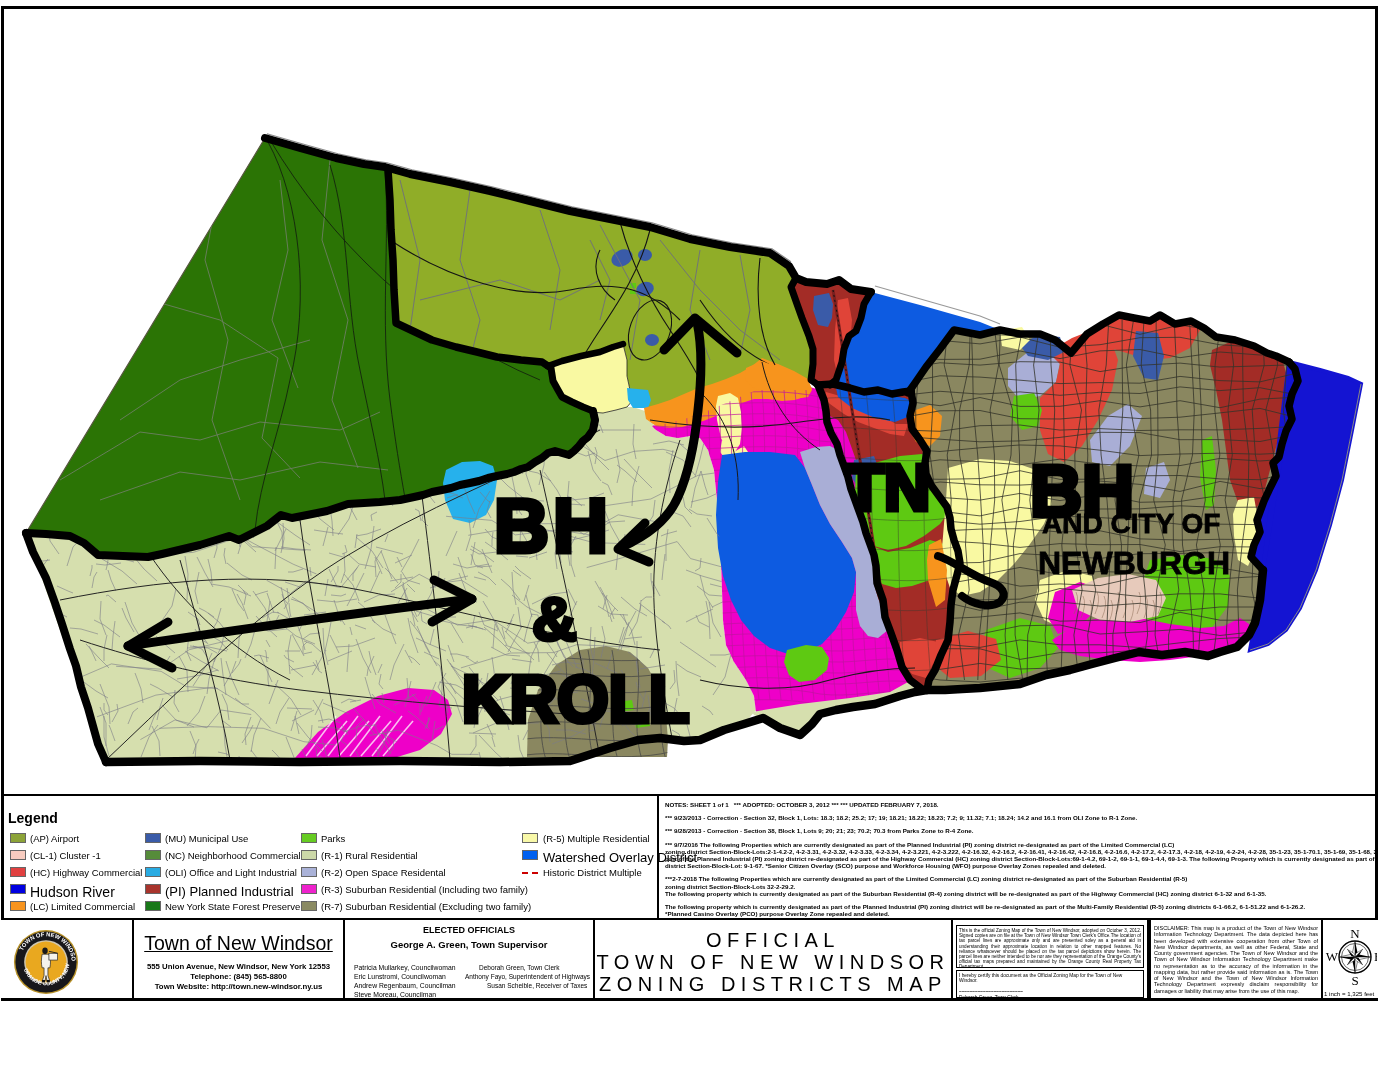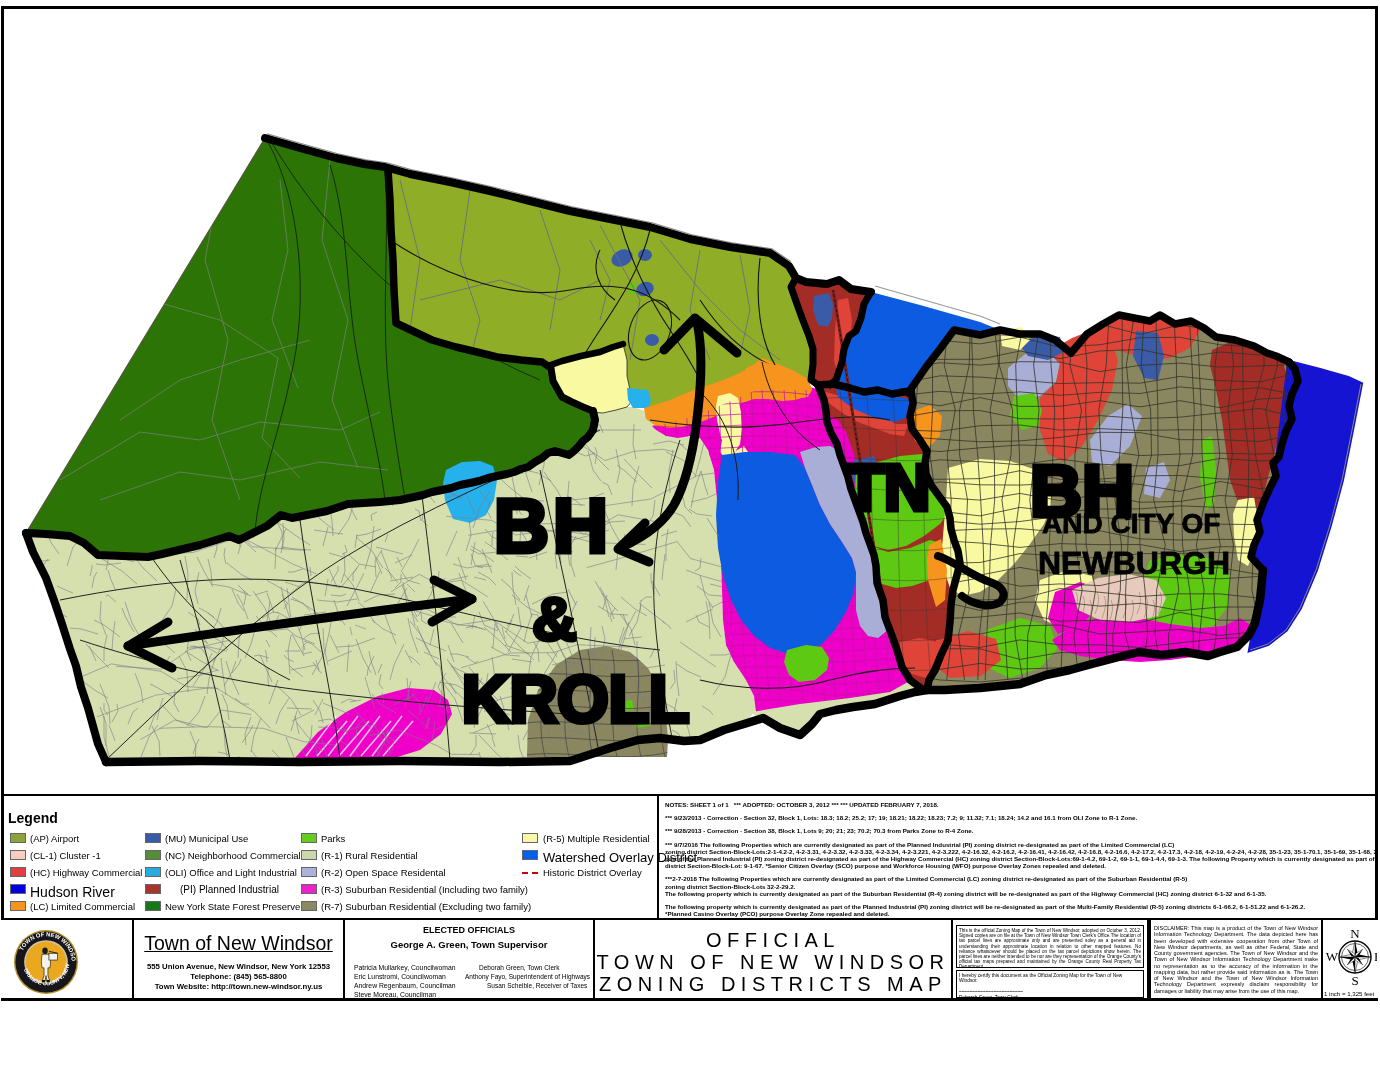--- a/index.html
+++ b/index.html
@@ -1154,39 +1154,39 @@
     <div class="abs" style="left:26px;top:88px;font-size:14px;white-space:nowrap;">Hudson River</div>
   <div class="abs" style="left:6px;top:105px;width:16px;height:10px;background:#f7941e;border:0.5px solid #666;"></div>
     <div class="abs" style="left:26px;top:105px;font-size:9.5px;white-space:nowrap;">(LC) Limited Commercial</div>
   <div class="abs" style="left:141px;top:37px;width:16px;height:10px;background:#3a5ba8;border:0.5px solid #666;"></div>
     <div class="abs" style="left:161px;top:37px;font-size:9.5px;white-space:nowrap;">(MU) Municipal Use</div>
   <div class="abs" style="left:141px;top:54px;width:16px;height:10px;background:#568c3a;border:0.5px solid #666;"></div>
     <div class="abs" style="left:161px;top:54px;font-size:9.5px;white-space:nowrap;">(NC) Neighborhood Commercial</div>
   <div class="abs" style="left:141px;top:71px;width:16px;height:10px;background:#29abe2;border:0.5px solid #666;"></div>
     <div class="abs" style="left:161px;top:71px;font-size:9.5px;white-space:nowrap;">(OLI) Office and Light Industrial</div>
   <div class="abs" style="left:141px;top:88px;width:16px;height:10px;background:#a8342c;border:0.5px solid #666;"></div>
-    <div class="abs" style="left:176px;top:88px;font-size:10px;white-space:nowrap;">(PI) Planned Industrial</div>
+    <div class="abs" style="left:161px;top:88px;font-size:13px;white-space:nowrap;">(PI) Planned Industrial</div>
   <div class="abs" style="left:141px;top:105px;width:16px;height:10px;background:#187818;border:0.5px solid #666;"></div>
     <div class="abs" style="left:161px;top:105px;font-size:9.5px;white-space:nowrap;">New York State Forest Preserve</div>
   <div class="abs" style="left:297px;top:37px;width:16px;height:10px;background:#66cc22;border:0.5px solid #666;"></div>
     <div class="abs" style="left:317px;top:37px;font-size:9.5px;white-space:nowrap;">Parks</div>
   <div class="abs" style="left:297px;top:54px;width:16px;height:10px;background:#ccd8a8;border:0.5px solid #666;"></div>
     <div class="abs" style="left:317px;top:54px;font-size:9.5px;white-space:nowrap;">(R-1) Rural Residential</div>
   <div class="abs" style="left:297px;top:71px;width:16px;height:10px;background:#aab2d8;border:0.5px solid #666;"></div>
     <div class="abs" style="left:317px;top:71px;font-size:9.5px;white-space:nowrap;">(R-2) Open Space Residental</div>
   <div class="abs" style="left:297px;top:88px;width:16px;height:10px;background:#ee22cc;border:0.5px solid #666;"></div>
     <div class="abs" style="left:317px;top:88px;font-size:9.5px;white-space:nowrap;">(R-3) Suburban Residential (Including two family)</div>
   <div class="abs" style="left:297px;top:105px;width:16px;height:10px;background:#8a8a62;border:0.5px solid #666;"></div>
     <div class="abs" style="left:317px;top:105px;font-size:9.5px;white-space:nowrap;">(R-7) Suburban Residential (Excluding two family)</div>
   <div class="abs" style="left:518px;top:37px;width:16px;height:10px;background:#f8f8a8;border:0.5px solid #666;"></div>
     <div class="abs" style="left:539px;top:37px;font-size:9.5px;white-space:nowrap;">(R-5) Multiple Residential</div>
   <div class="abs" style="left:518px;top:54px;width:16px;height:10px;background:#0060ef;border:0.5px solid #666;"></div>
     <div class="abs" style="left:539px;top:54px;font-size:13px;white-space:nowrap;">Watershed Overlay District</div>
   <div class="abs" style="left:518px;top:76px;width:16px;height:0;border-top:2px dashed #cc0000;"></div>
-    <div class="abs" style="left:539px;top:71px;font-size:9.5px;white-space:nowrap;">Historic District Overlay</div>
+    <div class="abs" style="left:539px;top:71px;font-size:9.5px;white-space:nowrap;">Historic District Multiple</div>
 </div>
 
 <div class="abs" style="left:657px;top:796px;width:721px;height:122px;border-left:2px solid #000;padding:5px 6px;font-size:6.2px;font-weight:bold;line-height:7.2px;color:#000;overflow:hidden;">
 
   <div style="white-space:nowrap;">NOTES: SHEET 1 of 1&nbsp;&nbsp;&nbsp;*** ADOPTED: OCTOBER 3, 2012 *** *** UPDATED FEBRUARY 7, 2018.</div>
   <div style="height:6px"></div>
   <div style="white-space:nowrap;">*** 9/23/2013 - Correction - Section 32, Block 1, Lots: 18.3; 18.2; 25.2; 17; 19; 18.21; 18.22; 18.23; 7.2; 9; 11.32; 7.1; 18.24; 14.2 and 16.1 from OLI Zone to R-1 Zone.</div>
   <div style="height:6px"></div>
   <div style="white-space:nowrap;">*** 9/28/2013 - Correction - Section 38, Block 1, Lots 9; 20; 21; 23; 70.2; 70.3 from Parks Zone to R-4 Zone.</div>
   <div style="height:6px"></div>

